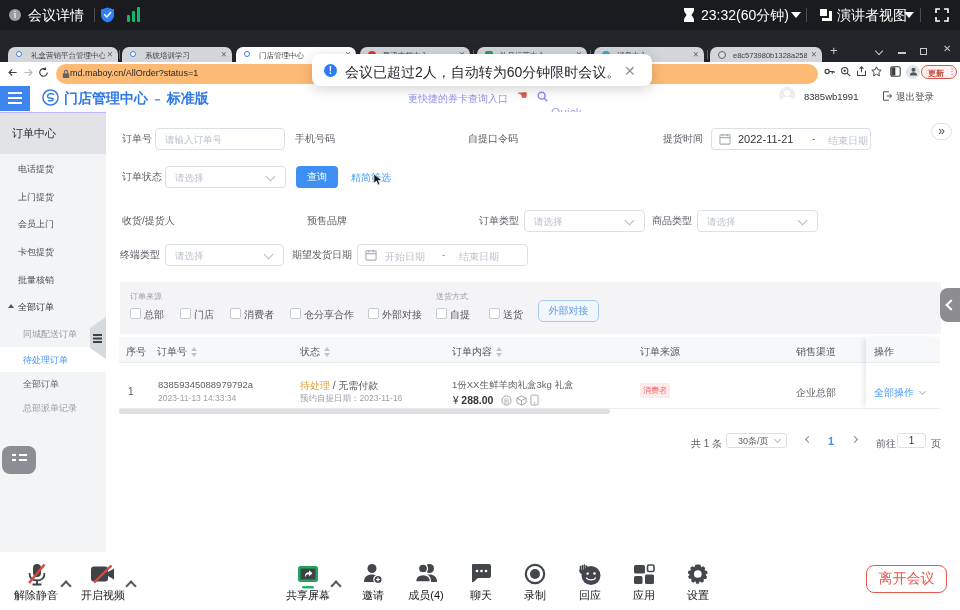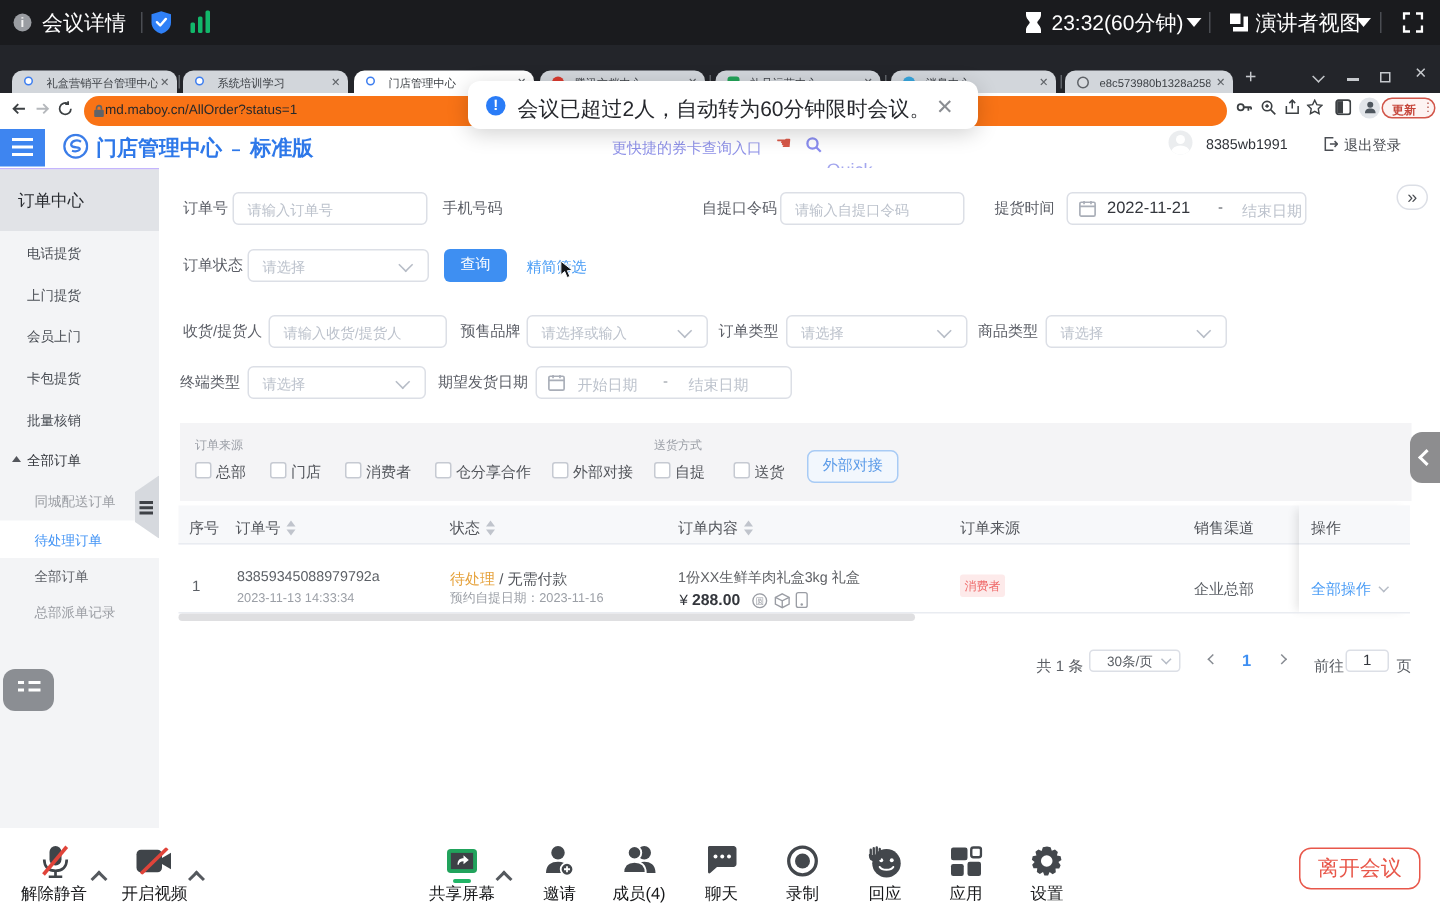--- a/index.html
+++ b/index.html
@@ -10,21 +10,21 @@
   
   #topbar { left:0; top:0; width:960px; height:30px; background:#1a1b1e; color:#fff; }
   
   #frame { left:0; top:30px; width:960px; height:32px; background:#23252a; }
   .tab { position:absolute; top:17px; height:15px; border-radius:7px 7px 0 0; background:#d2d6db; color:#3b3f44; font-size:9px; }
   .tab .ttl { position:absolute; left:23px; top:3.5px; white-space:nowrap; overflow:hidden; font-size:7.5px; }
   .tab .tx { position:absolute; right:5px; top:3px; font-size:7.5px; color:#5f6368; }
   .tabico { position:absolute; left:8px; top:3.5px; width:8px; height:8px; border-radius:50%; }
   .tabdiv { position:absolute; top:20px; width:1px; height:9px; background:#5f6368; }
   #addr { left:0; top:62px; width:960px; height:24px; background:#fff; }
-  #omni { position:absolute; left:56px; top:2px; width:762px; height:20px; background:#f97316; border-radius:10px; }
+  #omni { position:absolute; left:56px; top:2px; width:762px; height:20px; background:#fdba74; border-radius:10px; }
   .navic { position:absolute; top:4px; color:#46484b; }
 
   
   #page { left:0; top:86px; width:960px; height:466px; background:#c4b5fd; overflow:hidden; }
   #pghead { position:absolute; left:0; top:0; width:960px; height:26px; background:#fff; }
   #burger { position:absolute; left:0; top:-1px; width:30px; height:26px; background:#3e85f0; }
   #sidebar { position:absolute; left:0; top:27px; width:106px; height:439px; background:#f3f4f6; font-size:9px; color:#4a4e55; }
   .sitem { position:absolute; left:18px; white-space:nowrap; }
   .ssub { position:absolute; left:23px; white-space:nowrap; font-size:9px; color:#9a9da3; }
   #main { position:absolute; left:106px; top:26px; width:854px; height:440px; background:#fff; font-size:10px; color:#555; }
@@ -230,23 +230,20 @@
   </div>
 
   <div id="main">
 
     <div class="lbl" style="left:16px;top:20px;">订单号</div>
     <div class="inp" style="left:49px;top:16px;width:130px;">
         <div class="ph">请输入订单号</div>
       </div>
     <div class="lbl" style="left:189px;top:20px;font-family:Liberation Mono, monospace;">手机号码</div>
     <div class="lbl" style="left:362px;top:20px;">自提口令码</div>
-    <div class="inp" style="left:414px;top:16px;width:123px;">
-        <div class="ph">请输入自提口令码</div>
-      </div>
     <div class="lbl" style="left:557px;top:20px;">提货时间</div>
     <div class="inp" style="left:605px;top:16px;width:160px;">
       <svg class="abs" style="left:7px;top:4px;" width="12" height="12" viewBox="0 0 13 13">
           <rect x="1" y="2" width="11" height="10" rx="1" fill="none" stroke="#a9aeb8" stroke-width="1.2"></rect>
           <path d="M1 5 H12 M4 1 V3.5 M9 1 V3.5" stroke="#a9aeb8" stroke-width="1.2"></path>
         </svg>
       <div class="abs" style="left:26px;top:4px;font-size:11px;color:#33363c;">2022-11-21</div>
       <div class="abs" style="left:100px;top:4px;font-size:10px;color:#5f636b;">-</div>
       <div class="abs" style="left:116px;top:5px;font-size:10px;color:#bcc2cc;">结束日期</div>
     </div>
@@ -257,28 +254,21 @@
         <div class="ph">请选择</div>
         <div class="chev" style="right:11px;top:6px;"></div>
       </div>
     <div class="abs" style="left:190px;top:54px;width:42px;height:22px;background:#3e8ff2;border-radius:4px;color:#fff;font-size:10px;text-align:center;line-height:22px;">查询</div>
     <div class="abs" style="left:245px;top:59px;font-size:10px;color:#4a9df5;">精简筛选</div>
     <svg class="abs" style="left:267px;top:62px;z-index:3;" width="10" height="12" viewBox="0 0 11 13">
         <path d="M1 0 L1 10 L3.8 7.6 L5.6 12 L7.6 11.2 L5.8 7 L9.5 6.8 Z" fill="#14171c" stroke="#fff" stroke-width="0.7"></path>
       </svg>
 
     <div class="lbl" style="left:16px;top:102px;">收货/提货人</div>
-    <div class="inp" style="left:73px;top:98px;width:119px;">
-        <div class="ph">请输入收货/提货人</div>
-      </div>
     <div class="lbl" style="left:201px;top:102px;">预售品牌</div>
-    <div class="inp" style="left:245px;top:98px;width:121px;">
-        <div class="ph">请选择或输入</div>
-        <div class="chev" style="right:11px;top:6px;"></div>
-      </div>
     <div class="lbl" style="left:373px;top:102px;">订单类型</div>
     <div class="inp" style="left:418px;top:98px;width:121px;">
         <div class="ph">请选择</div>
         <div class="chev" style="right:11px;top:6px;"></div>
       </div>
     <div class="lbl" style="left:546px;top:102px;">商品类型</div>
     <div class="inp" style="left:591px;top:98px;width:121px;">
         <div class="ph">请选择</div>
         <div class="chev" style="right:11px;top:6px;"></div>
       </div>

